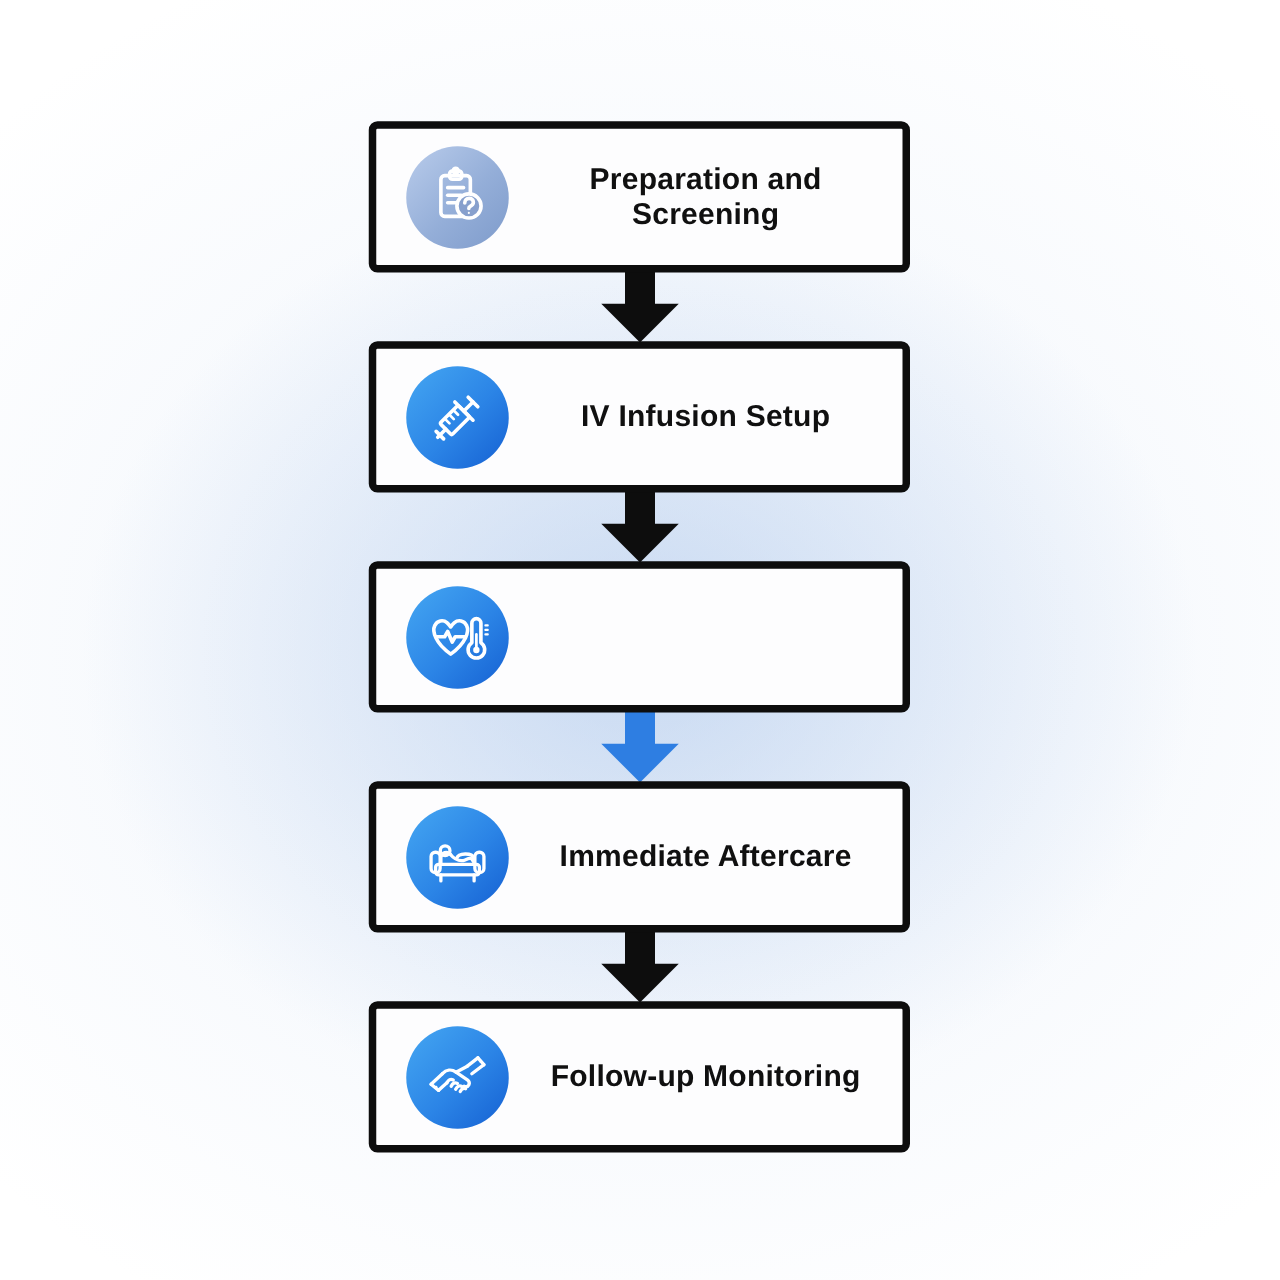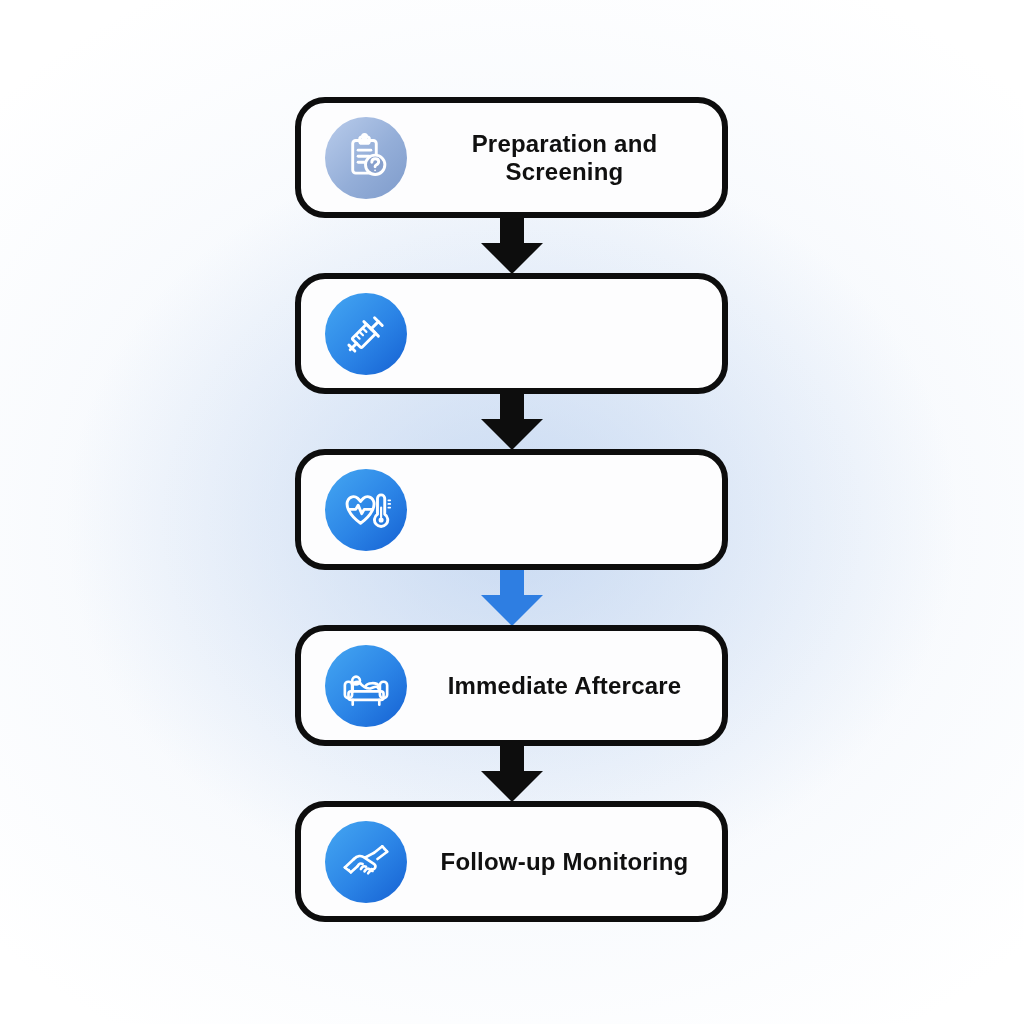--- a/index.html
+++ b/index.html
@@ -24,21 +24,21 @@
     width: 433px;
     display: flex;
     flex-direction: column;
   }
   .step-box {
     box-sizing: border-box;
     width: 433px;
     height: 121px;
     background: #fdfdfe;
     border: 6px solid #0d0d0d;
-    border-radius: 30px;
+    border-radius: 7px;
     display: flex;
     align-items: center;
     position: relative;
     z-index: 2;
   }
   .icon-circle {
     width: 82px;
     height: 82px;
     border-radius: 50%;
     margin-left: 24px;
@@ -119,20 +119,21 @@
           <rect x="13" y="18.5" width="17" height="11" rx="1.2"></rect>
           <path d="M17.5 19 v4" stroke-width="1.8"></path>
           <path d="M21.5 19 v4" stroke-width="1.8"></path>
           <path d="M25.5 19 v4" stroke-width="1.8"></path>
           <path d="M30 15.5 v17"></path>
           <path d="M30 24 h8.5"></path>
           <path d="M38.5 19.5 v9"></path>
         </g>
       </svg>
     </div>
+    <div class="step-label">IV Infusion Setup</div>
   </div>
 
   <div class="connector">
     <svg viewBox="0 0 64 59">
       <polygon points="20,0 44,0 44,28 63,28 32,59 1,28 20,28" fill="#0d0d0d"></polygon>
     </svg>
   </div>
 
   <div class="step-box">
     <div class="icon-circle icon-blue">

